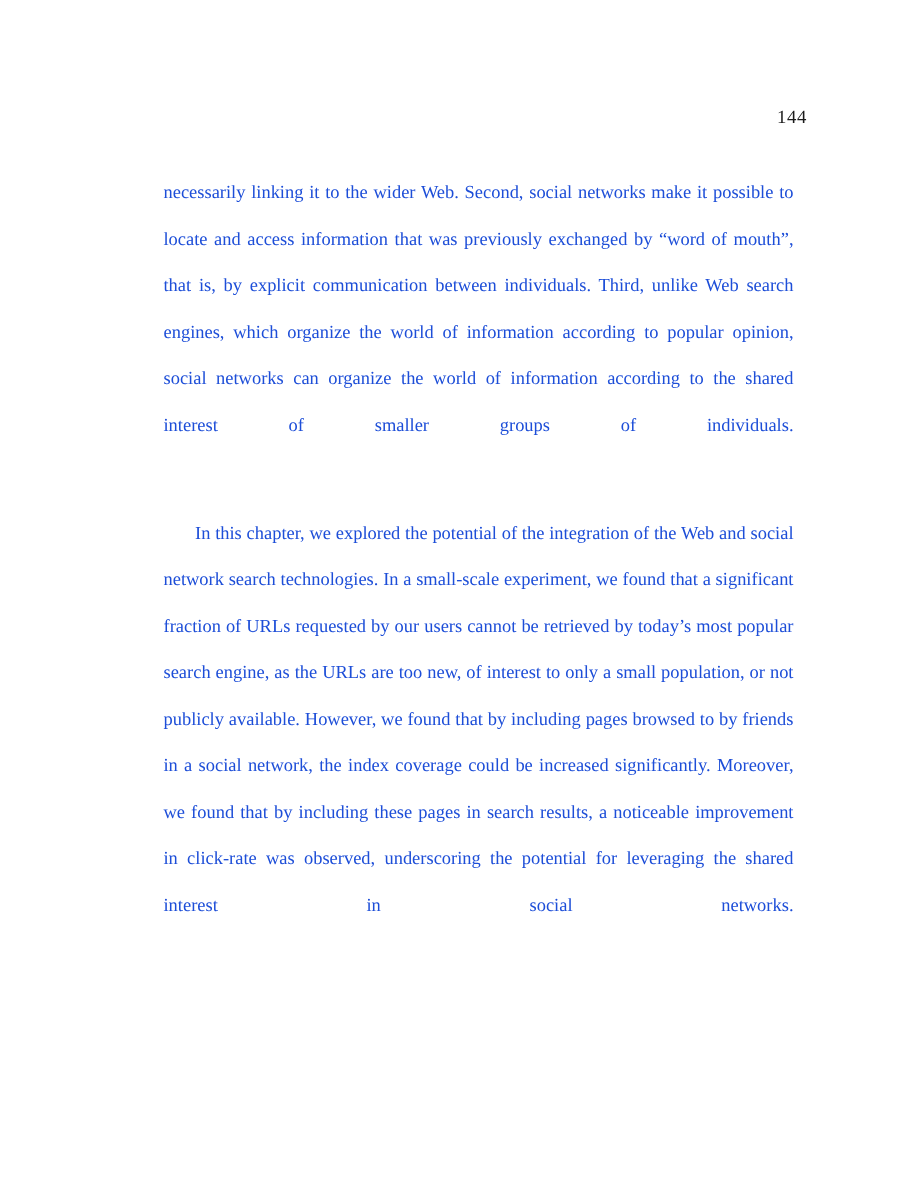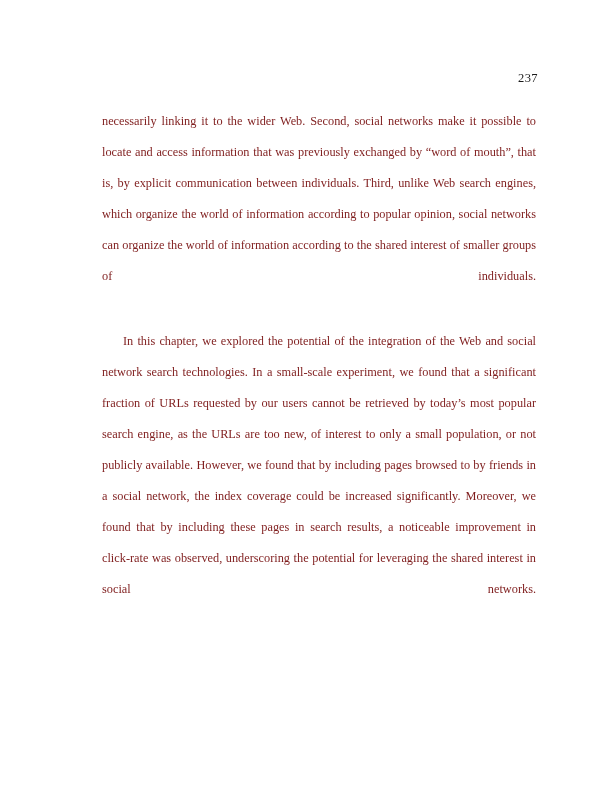--- a/index.html
+++ b/index.html
@@ -26,26 +26,26 @@
     letter-spacing: 0.4px;
     color: #1a1a1a;
   }
   .body-text {
     position: absolute;
     top: 104px;
     left: 100px;
     width: 438px;
   }
   .para {
-    margin: 2px;
+    margin: 9px;
     text-align: justify;
     text-justify: inter-word;
     font-size: 12.3px;
     line-height: 31.1px;
-    color: #7f1d1d;
+    color: #1d4ed8;
     hyphens: none;
     -webkit-hyphens: none;
   }
   .para + .para {
     margin-top: 0;
     font-family: Liberation Serif, serif;
   }
   .para.indented {
     text-indent: 21px;
   }
@@ -54,20 +54,20 @@
     content: "";
     display: inline-block;
     width: 100%;
   }
 </style>
 </head>
 <body>
 
 <div class="page">
 
-  <div class="page-number">237</div>
+  <div class="page-number">144</div>
 
   <div class="body-text">
     <p class="para">necessarily linking it to the wider Web. Second, social networks make it possible to locate and access information that was previously exchanged by “word of mouth”, that is, by explicit communication between individuals. Third, unlike Web search engines, which organize the world of information according to popular opinion, social networks can organize the world of information according to the shared interest of smaller groups of individuals.</p>
     <p class="para indented">In this chapter, we explored the potential of the integration of the Web and social network search technologies. In a small-scale experiment, we found that a significant fraction of URLs requested by our users cannot be retrieved by today’s most popular search engine, as the URLs are too new, of interest to only a small population, or not publicly available. However, we found that by including pages browsed to by friends in a social network, the index coverage could be increased significantly. Moreover, we found that by including these pages in search results, a noticeable improvement in click-rate was observed, underscoring the potential for leveraging the shared interest in social networks.</p>
   </div>
 
 </div>
 
 </body></html>

